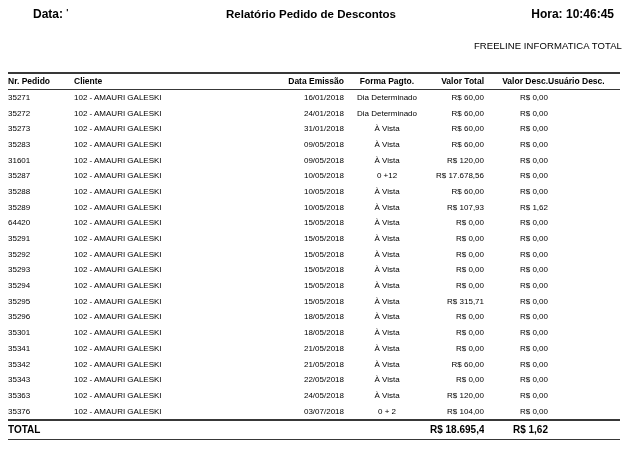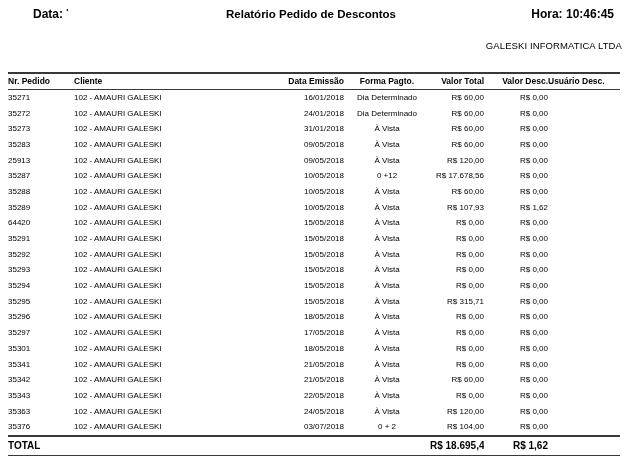--- a/index.html
+++ b/index.html
@@ -52,21 +52,21 @@
     <span>Data:</span>
     <span class="date-tick">'</span>
   </div>
   <div class="report-title">Relatório Pedido de Descontos</div>
   <div class="time-block">
     <span>Hora:</span>
     <span>10:46:45</span>
   </div>
 </div>
 
-<div class="company-line">GALESKI INFORMATICA LTDA</div>
+<div class="company-line">FREELINE INFORMATICA TOTAL</div>
 
 <table class="report">
   <colgroup>
     <col style="width:66px">
       <col style="width:194px">
       <col style="width:76px">
     <col style="width:86px">
       <col style="width:54px">
       <col style="width:64px">
       <col style="width:72px">
@@ -113,21 +113,21 @@
       <tr>
     <td class="c-nr">35283</td>
     <td class="c-cliente">102 - AMAURI GALESKI</td>
     <td class="c-data">09/05/2018</td>
     <td class="c-forma">À Vista</td>
     <td class="c-vt">R$ 60,00</td>
     <td class="c-vd">R$ 0,00</td>
     <td class="c-ud"></td>
   </tr>
       <tr>
-    <td class="c-nr">25913</td>
+    <td class="c-nr">31601</td>
     <td class="c-cliente">102 - AMAURI GALESKI</td>
     <td class="c-data">09/05/2018</td>
     <td class="c-forma">À Vista</td>
     <td class="c-vt">R$ 120,00</td>
     <td class="c-vd">R$ 0,00</td>
     <td class="c-ud"></td>
   </tr>
       <tr>
     <td class="c-nr">35287</td>
     <td class="c-cliente">102 - AMAURI GALESKI</td>
@@ -206,29 +206,20 @@
     <td class="c-data">15/05/2018</td>
     <td class="c-forma">À Vista</td>
     <td class="c-vt">R$ 315,71</td>
     <td class="c-vd">R$ 0,00</td>
     <td class="c-ud"></td>
   </tr>
       <tr>
     <td class="c-nr">35296</td>
     <td class="c-cliente">102 - AMAURI GALESKI</td>
     <td class="c-data">18/05/2018</td>
-    <td class="c-forma">À Vista</td>
-    <td class="c-vt">R$ 0,00</td>
-    <td class="c-vd">R$ 0,00</td>
-    <td class="c-ud"></td>
-  </tr>
-      <tr>
-    <td class="c-nr">35297</td>
-    <td class="c-cliente">102 - AMAURI GALESKI</td>
-    <td class="c-data">17/05/2018</td>
     <td class="c-forma">À Vista</td>
     <td class="c-vt">R$ 0,00</td>
     <td class="c-vd">R$ 0,00</td>
     <td class="c-ud"></td>
   </tr>
       <tr>
     <td class="c-nr">35301</td>
     <td class="c-cliente">102 - AMAURI GALESKI</td>
     <td class="c-data">18/05/2018</td>
     <td class="c-forma">À Vista</td>

